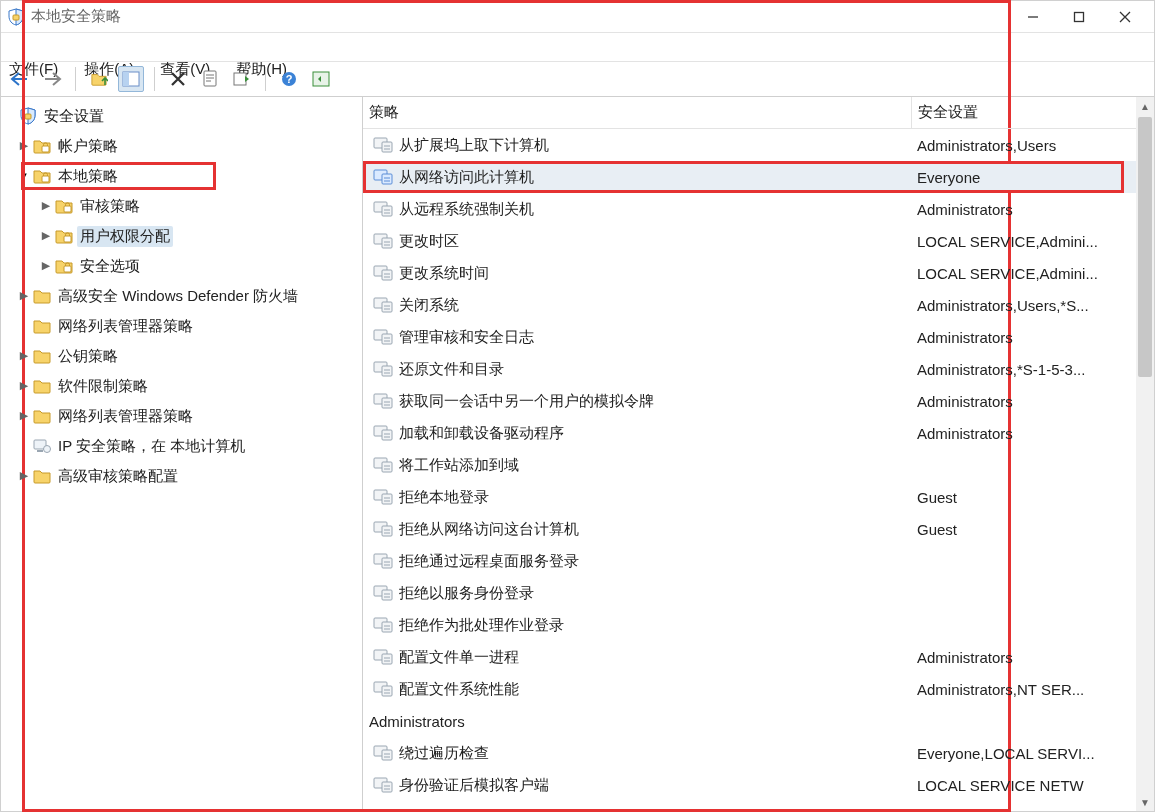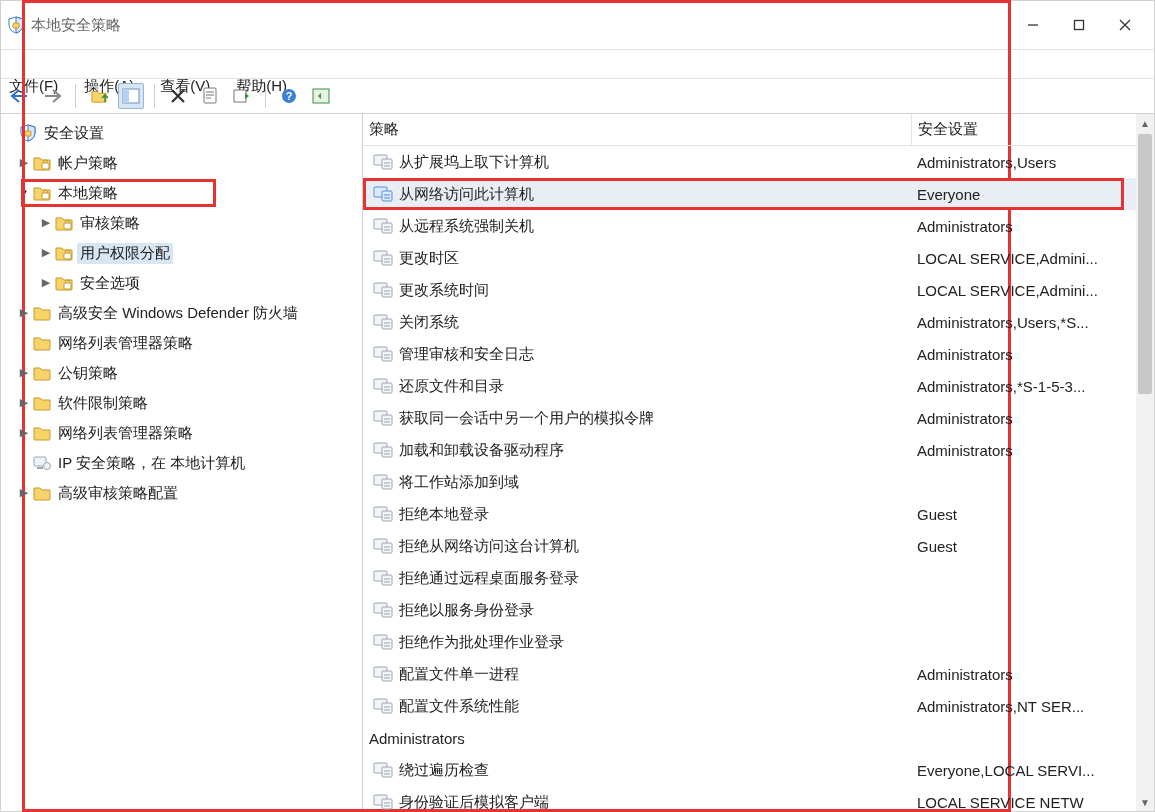--- a/index.html
+++ b/index.html
@@ -1,20 +1,20 @@
 <!DOCTYPE html>
 <html><head>
 <meta charset="utf-8">
 <style>
   * { box-sizing: border-box; }
   html, body { margin: 0; padding: 0; height: 100%; font-family: "Microsoft YaHei", "Segoe UI", sans-serif; font-size: 15px; color: #222; background: #fff; }
   .window        { width: 1155px; height: 812px; border: 1px solid #d0d0d0; display: flex; flex-direction: column; overflow: hidden; }
 
   
-  .titlebar { height: 49px; display: flex; align-items: center; padding: 0 6px; border-bottom: 1px solid #e3e3e3; color: #666; }
+  .titlebar { height: 32px; display: flex; align-items: center; padding: 0 6px; border-bottom: 1px solid #e3e3e3; color: #666; }
   .titlebar .app-icon { width: 18px; height: 18px; margin-right: 6px; }
   .titlebar .title { flex: 1; }
   .win-btn { width: 46px; height: 30px; display: flex; align-items: center; justify-content: center; }
 
   
   .menubar { height: 28px; display: flex; align-items: center; padding: 0 4px; gap: 18px; color: #222; font-size: 15px; }
   .menubar span { padding: 2px 4px; cursor: default; margin-top: 44px; }
 
   
   .toolbar { height: 36px; display: flex; align-items: center; padding: 0 6px; gap: 6px; border-top: 1px solid #e3e3e3; border-bottom: 1px solid #cfcfcf; }

